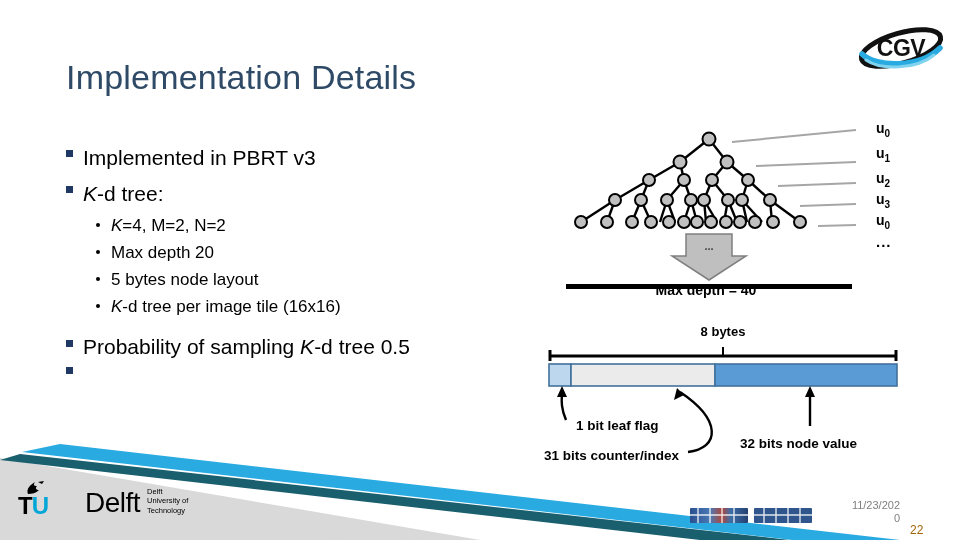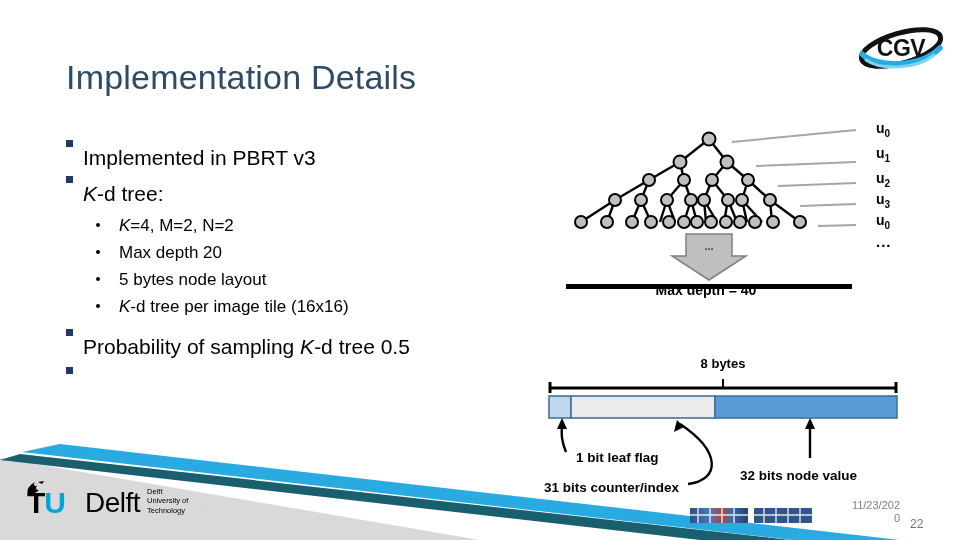--- a/index.html
+++ b/index.html
@@ -20,21 +20,21 @@
     color: #2e4a66;
     letter-spacing: 0.2px;
     white-space: nowrap;
   }
 
   
   #body-text { position: absolute; left: 66px; top: 144px; width: 480px; }
 
   .lvl1 {
     display: flex;
-    align-items: flex-start;
+    align-items: center;
     font-size: 21px;
     color: #000000;
     margin-bottom: 8px;
     white-space: nowrap;
   }
   .lvl1 .sq {
     width: 7px; height: 7px;
     background: #1f3864;
     margin-right: 10px;
     flex: 0 0 auto;
@@ -43,21 +43,20 @@
   .lvl1 .txt { line-height: 1.32; }
 
   .sublist { margin-top: 9px; margin-left: 30px; }
   .lvl2 {
     display: flex;
     align-items: baseline;
     font-size: 17px;
     color: #000000;
     margin-bottom: 7px;
     white-space: nowrap;
-    gap: 8px;
   }
   .lvl2 .dot {
     width: 4px; height: 4px;
     border-radius: 50%;
     background: #000;
     margin-right: 11px;
     flex: 0 0 auto;
     position: relative; top: -4px;
   }
   .tail { margin-top: 16px; }
@@ -86,35 +85,35 @@
     left: 556px; top: 282px;
     width: 300px;
     text-align: center;
     font-size: 14px;
     font-weight: 600;
     color: #000;
     white-space: nowrap;
   }
 
   
-  #byte-layout { position: absolute; left: 540px; top: 320px; width: 380px; height: 150px; margin-top: 32px; }
+  #byte-layout { position: absolute; left: 540px; top: 320px; width: 380px; height: 150px; }
   #byte-svg { display: block; }
 
   
   #bottom-decoration { position: absolute; left: 0; bottom: 0; width: 960px; height: 100px; }
 
   
   #tudelft-logo { position: absolute; left: 18px; bottom: 22px; display: flex; align-items: flex-end; }
   #tud-mark { position: relative; width: 66px; height: 36px; }
   #tud-flame { position: absolute; left: 6px; top: -2px; }
   #tud-letters {
     position: absolute; left: 0; bottom: 0;
-    font-size: 30px; font-weight: 700;
+    font-size: 24px; font-weight: 700;
     font-family: "Liberation Sans", sans-serif;
-    letter-spacing: -1px; line-height: 1; margin-left: 9px;
+    letter-spacing: -1px; line-height: 1;
   }
   #tud-letters .t { color: #000000; }
   #tud-letters .u { color: #00a6d6; }
   #tud-delft-word {
     font-size: 28px; font-weight: 400; color: #000;
     letter-spacing: -0.5px; line-height: 1;
     margin-left: 1px; margin-bottom: 1px;
   }
   #tud-sub {
     font-size: 7.5px; color: #000; line-height: 1.25;
@@ -125,22 +124,22 @@
   #cgv-logo { position: absolute; right: 12px; top: 22px; width: 94px; height: 52px; }
 
   
   #egsr-logo { position: absolute; left: 688px; bottom: 12px; width: 128px; height: 24px; }
   #footer-date {
     position: absolute; left: 848px; bottom: 14px;
     width: 52px; text-align: right;
     font-size: 11px; color: #808080; line-height: 1.25;
   }
   #footer-pagenum {
-    position: absolute; left: 910px; bottom: 9px;
-    font-size: 12px; color: #737373;
+    position: absolute; left: 910px; bottom: 3px;
+    font-size: 12px; color: #a16207;
   }
 </style>
 </head>
 <body>
 
 <div id="slide-title">Implementation Details</div>
 
 <div id="body-text">
 
   <div class="lvl1">

